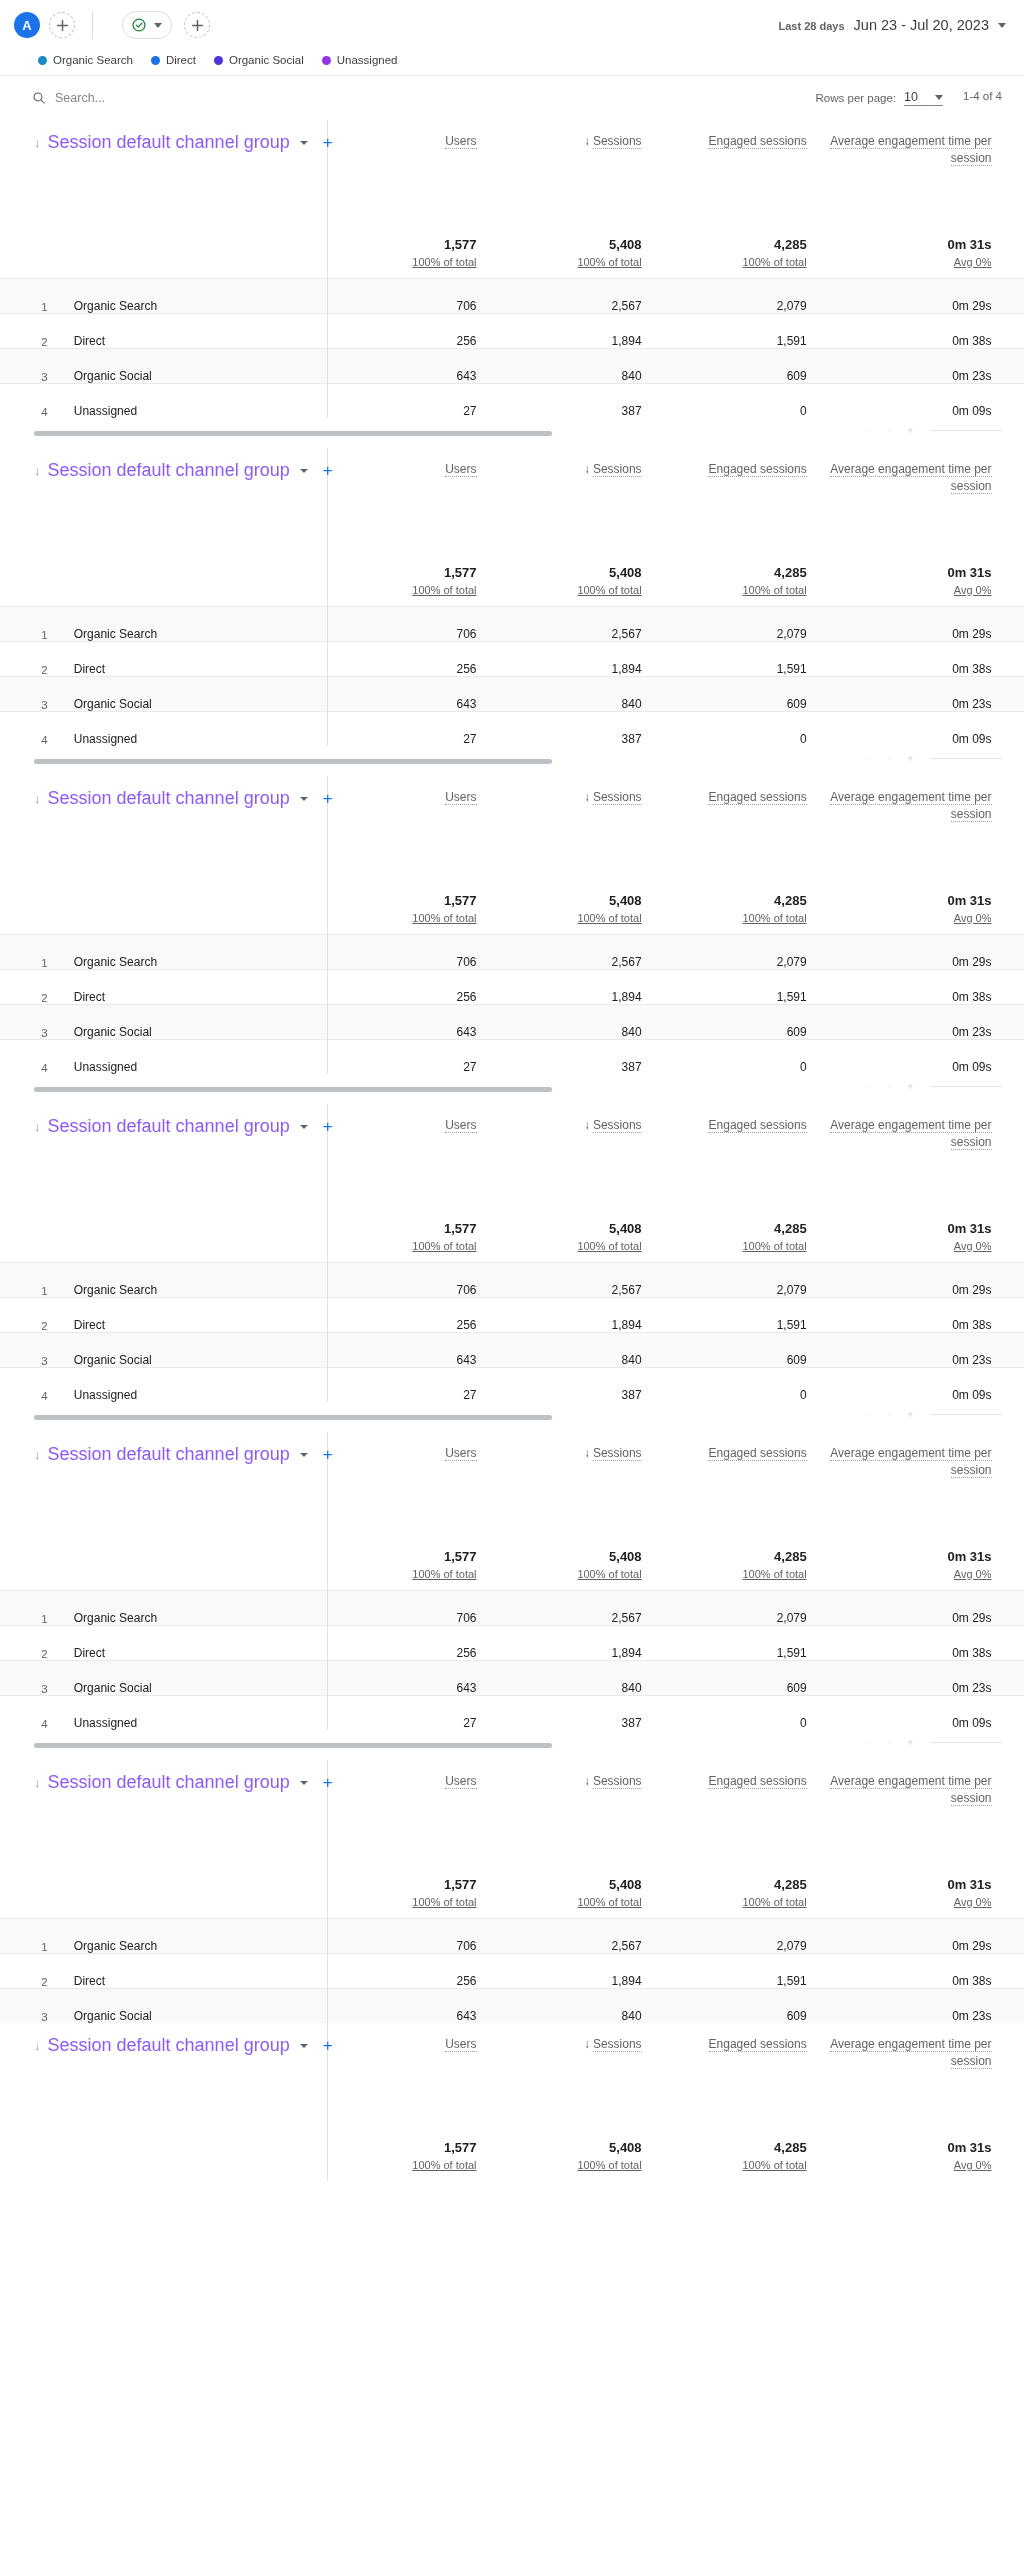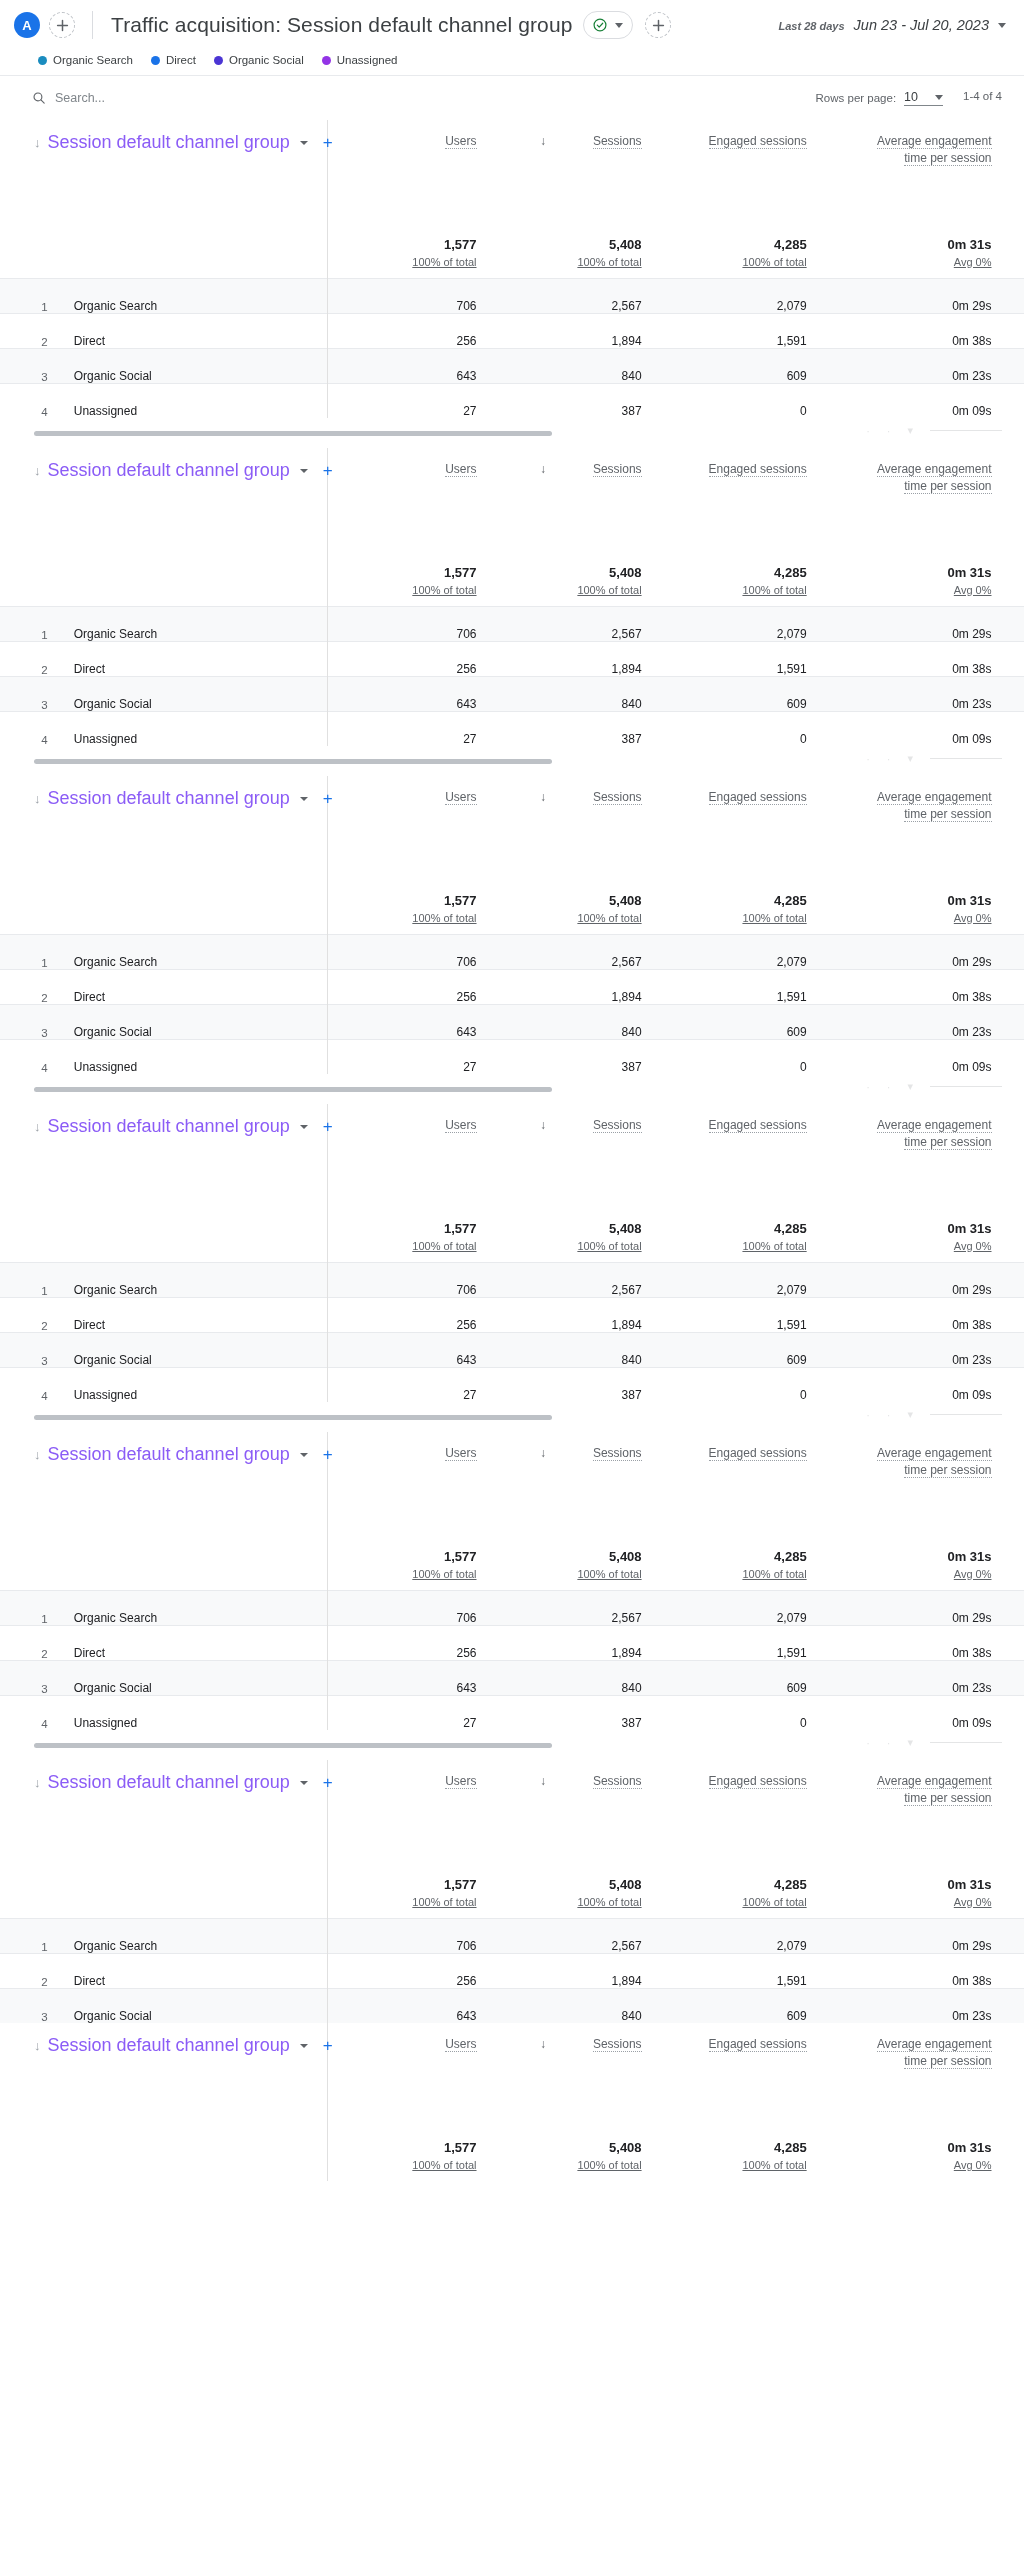--- a/index.html
+++ b/index.html
@@ -48,21 +48,21 @@
     height: 28px; padding: 0 9px 0 8px;
     border: 1px solid #dadce0; border-radius: 14px;
     margin-left: 11px; flex: none;
   }
   .verify-chip .check { color: #188038; display:block; }
   .caret { width: 0; height: 0; border-left: 4.5px solid transparent;
            border-right: 4.5px solid transparent; border-top: 5px solid #5f6368; }
   .plus-dashed.small2 { margin-left: 12px; }
   .daterange {
     margin-left: auto; display: flex; align-items: baseline; gap: 9px;
-    white-space: nowrap; padding-right: 2px; font-style: italic;
+    white-space: nowrap; padding-right: 2px;
   }
   .daterange .rangelabel { font-size: 11px; color: #5f6368; font-weight: 700; }
   .daterange .rangeval { font-size: 14.5px; color: #3c4043; }
   .daterange .caret { align-self: center; }
 
   
   .legend {
     display: flex; align-items: center; gap: 18px;
     padding: 4px 0 9px 38px;
     border-bottom: 1px solid #e8eaed;
@@ -124,21 +124,21 @@
   .th-plus { color: #1a73e8; font-size: 17px; line-height: 1; margin-left: 8px; font-weight: 300;}
 
   .th-metric {
     text-align: right; padding-right: 16px !important;
     vertical-align: top !important; padding-top: 13px !important;
     border-left: 0;
   }
   .th-metric .mtext {
     display: inline; font-size: 12px; color: #5f6368;
     border-bottom: 1px dotted #9aa0a6; line-height: 17px;
-    box-decoration-break: clone; margin-left: 44px; -webkit-box-decoration-break: clone;
+    box-decoration-break: clone; -webkit-box-decoration-break: clone;
   }
   .th-metric .sortarrow { color: #5f6368; font-size: 12px; margin-right: 3px; }
 
   
   .divider-cell { border-right: 1px solid #e0e0e0; }
 
   .totals td { height: 52px; padding-bottom: 10px; }
   .totals .num { text-align: right; padding-right: 16px; font-size: 13px; font-weight: bold; color: #202124; }
   .totals .sub { display: block; font-size: 11px; font-weight: 400; color: #5f6368; margin-top: 4px; text-decoration: underline; }
 
@@ -175,21 +175,20 @@
   <div class="avatar">A</div>
 
   <div class="plus-dashed">
     <svg width="13" height="13" viewBox="0 0 13 13">
       <path d="M6.5 1.6v9.8M1.6 6.5h9.8" stroke="#5f6368" stroke-width="1.5" stroke-linecap="round"></path>
     </svg>
   </div>
 
   <div class="vsep"></div>
 
-  <div class="page-title">Traffic acquisition: Session default channel group</div>
 
   <div class="verify-chip">
     <svg class="check" width="16" height="16" viewBox="0 0 20 20">
       <circle cx="10" cy="10" r="7.4" fill="none" stroke="#188038" stroke-width="1.5"></circle>
       <path d="M6.6 10.2l2.4 2.4 4.4-4.8" fill="none" stroke="#188038" stroke-width="1.5" stroke-linecap="round" stroke-linejoin="round"></path>
     </svg>
     <span class="caret"></span>
   </div>
 
   <div class="plus-dashed small2">

